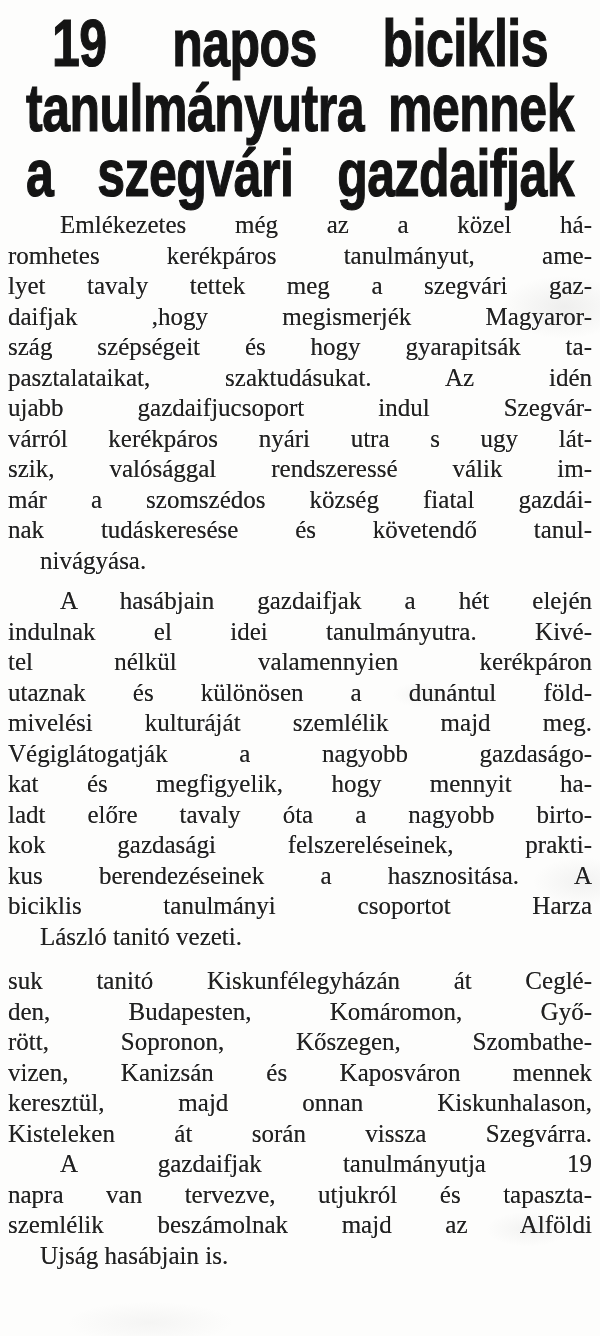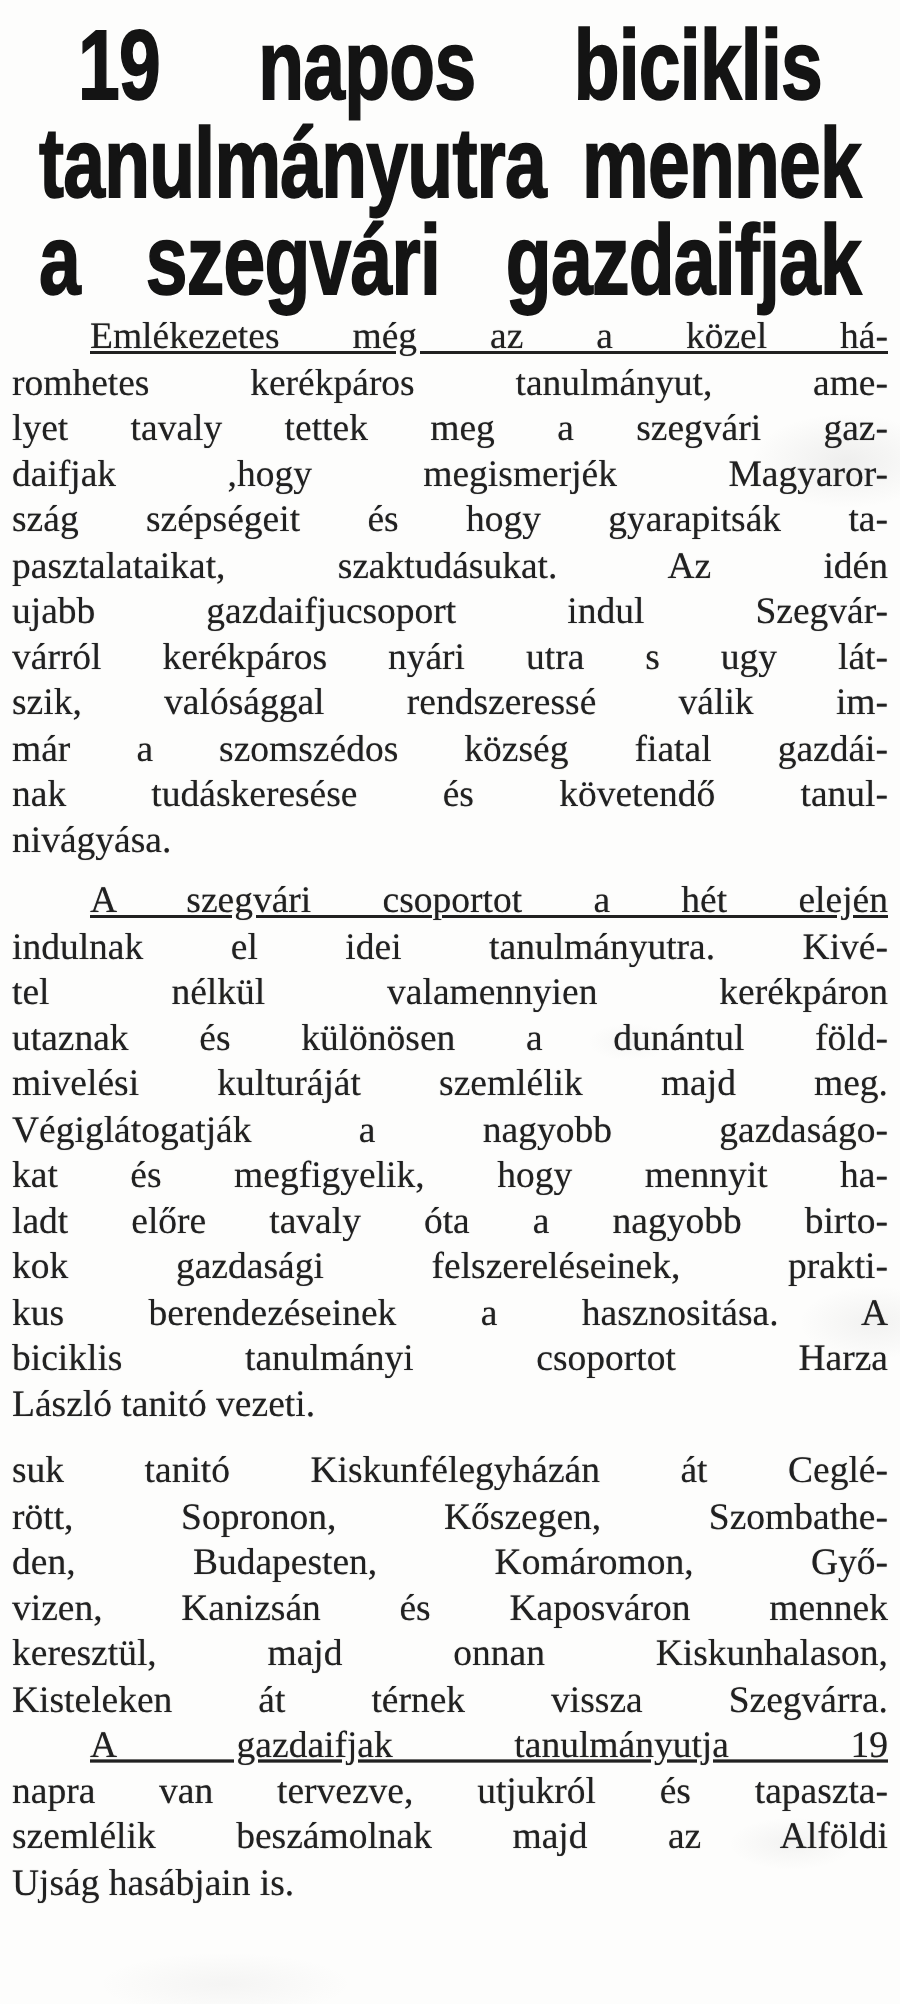--- a/index.html
+++ b/index.html
@@ -48,22 +48,22 @@
   }
   .para { margin: 0; }
   .para.gap-sm { margin-bottom: 10px; }
   .para.gap-md { margin-bottom: 14px; }
   .ln {
     line-height: 30.5px;
     text-align: justify;
     text-align-last: justify;
     text-shadow: 0 0 0.6px rgba(20,20,20,0.55);
   }
-  .ln.first { text-indent: 52px; text-decoration: underline; }
-  .ln.last  { text-align-last: left; }
+  .ln.first { text-indent: 52px; }
+  .ln.last  { text-align-last: left; margin-left: 32px; }
 </style>
 </head>
 <body>
 
 <div class="page">
 
   <h1 class="headline">
     <div class="hl inset">19 napos biciklis</div>
     <div class="hl">tanulmányutra mennek</div>
     <div class="hl">a szegvári gazdaifjak</div>
@@ -80,41 +80,41 @@
       <div class="ln">pasztalataikat, szaktudásukat. Az idén</div>
       <div class="ln">ujabb gazdaifjucsoport indul Szegvár-</div>
       <div class="ln">várról kerékpáros nyári utra s ugy lát-</div>
       <div class="ln">szik, valósággal rendszeressé válik im-</div>
       <div class="ln">már a szomszédos község fiatal gazdái-</div>
       <div class="ln">nak tudáskeresése és követendő tanul-</div>
       <div class="ln last">nivágyása.</div>
     </div>
 
     <div class="para gap-md">
-      <div class="ln first">A szegvári csoportot a hét elején</div>
+      <div class="ln first">A hasábjain gazdaifjak a hét elején</div>
       <div class="ln">indulnak el idei tanulmányutra. Kivé-</div>
       <div class="ln">tel nélkül valamennyien kerékpáron</div>
       <div class="ln">utaznak és különösen a dunántul föld-</div>
       <div class="ln">mivelési kulturáját szemlélik majd meg.</div>
       <div class="ln">Végiglátogatják a nagyobb gazdaságo-</div>
       <div class="ln">kat és megfigyelik, hogy mennyit ha-</div>
       <div class="ln">ladt előre tavaly óta a nagyobb birto-</div>
       <div class="ln">kok gazdasági felszereléseinek, prakti-</div>
       <div class="ln">kus berendezéseinek a hasznositása. A</div>
       <div class="ln">biciklis tanulmányi csoportot Harza</div>
       <div class="ln last">László tanitó vezeti.</div>
     </div>
 
     <div class="para">
       <div class="ln">suk tanitó Kiskunfélegyházán át Ceglé-</div>
+      <div class="ln">den, Budapesten, Komáromon, Győ-</div>
       <div class="ln">rött, Sopronon, Kőszegen, Szombathe-</div>
-      <div class="ln">den, Budapesten, Komáromon, Győ-</div>
       <div class="ln">vizen, Kanizsán és Kaposváron mennek</div>
       <div class="ln">keresztül, majd onnan Kiskunhalason,</div>
-      <div class="ln">Kisteleken át térnek vissza Szegvárra.</div>
+      <div class="ln">Kisteleken át során vissza Szegvárra.</div>
     </div>
 
     <div class="para">
       <div class="ln first">A gazdaifjak tanulmányutja 19</div>
       <div class="ln">napra van tervezve, utjukról és tapaszta-</div>
       <div class="ln">szemlélik beszámolnak majd az Alföldi</div>
       <div class="ln last">Ujság hasábjain is.</div>
     </div>
 
   </div>

